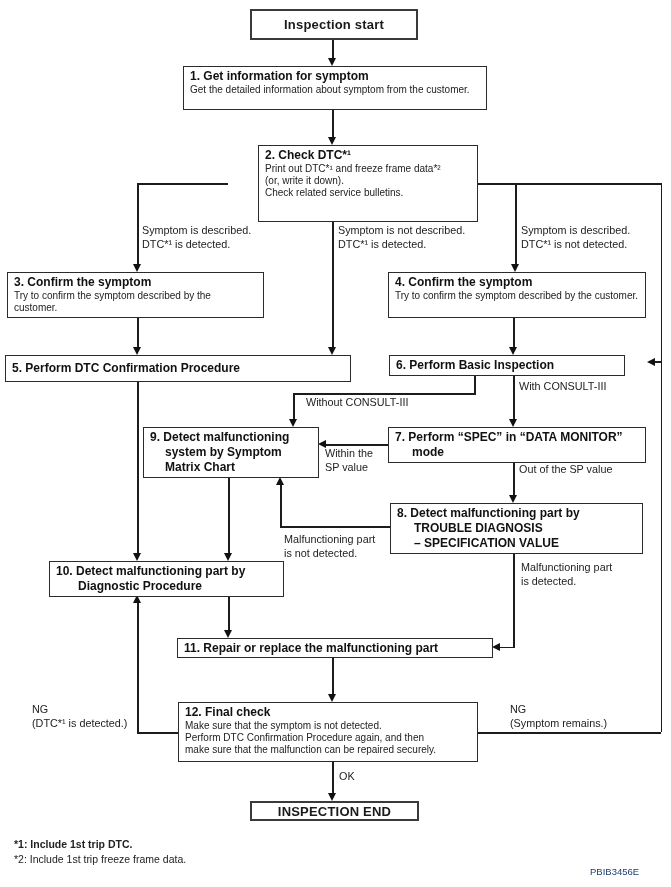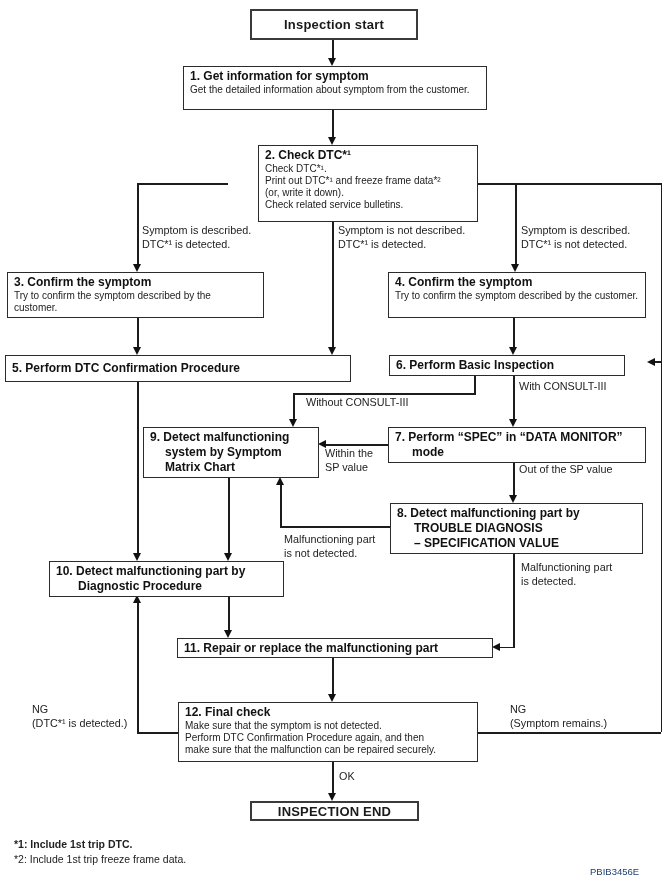--- a/index.html
+++ b/index.html
@@ -107,21 +107,20 @@
     <span>Inspection start</span>
   </div>
 
   <div class="fbox" style="left:183px;top:66px;width:304px;min-height:44px;">
     <div class="t">1. Get information for symptom</div>
     <div class="b">Get the detailed information about symptom from the customer.</div>
   </div>
 
   <div class="fbox" style="left:222px;top:145px;width:220px;min-height:77px;margin-left:36px;">
     <div class="t">2. Check DTC*¹</div>
-    <div class="b">Check DTC*¹.</div>
     <div class="b">Print out DTC*¹ and freeze frame data*²</div>
     <div class="b">(or, write it down).</div>
     <div class="b">Check related service bulletins.</div>
   </div>
 
   <div class="fbox" style="left:7px;top:272px;width:257px;min-height:46px;">
     <div class="t">3. Confirm the symptom</div>
     <div class="b">Try to confirm the symptom described by the customer.</div>
   </div>
 

